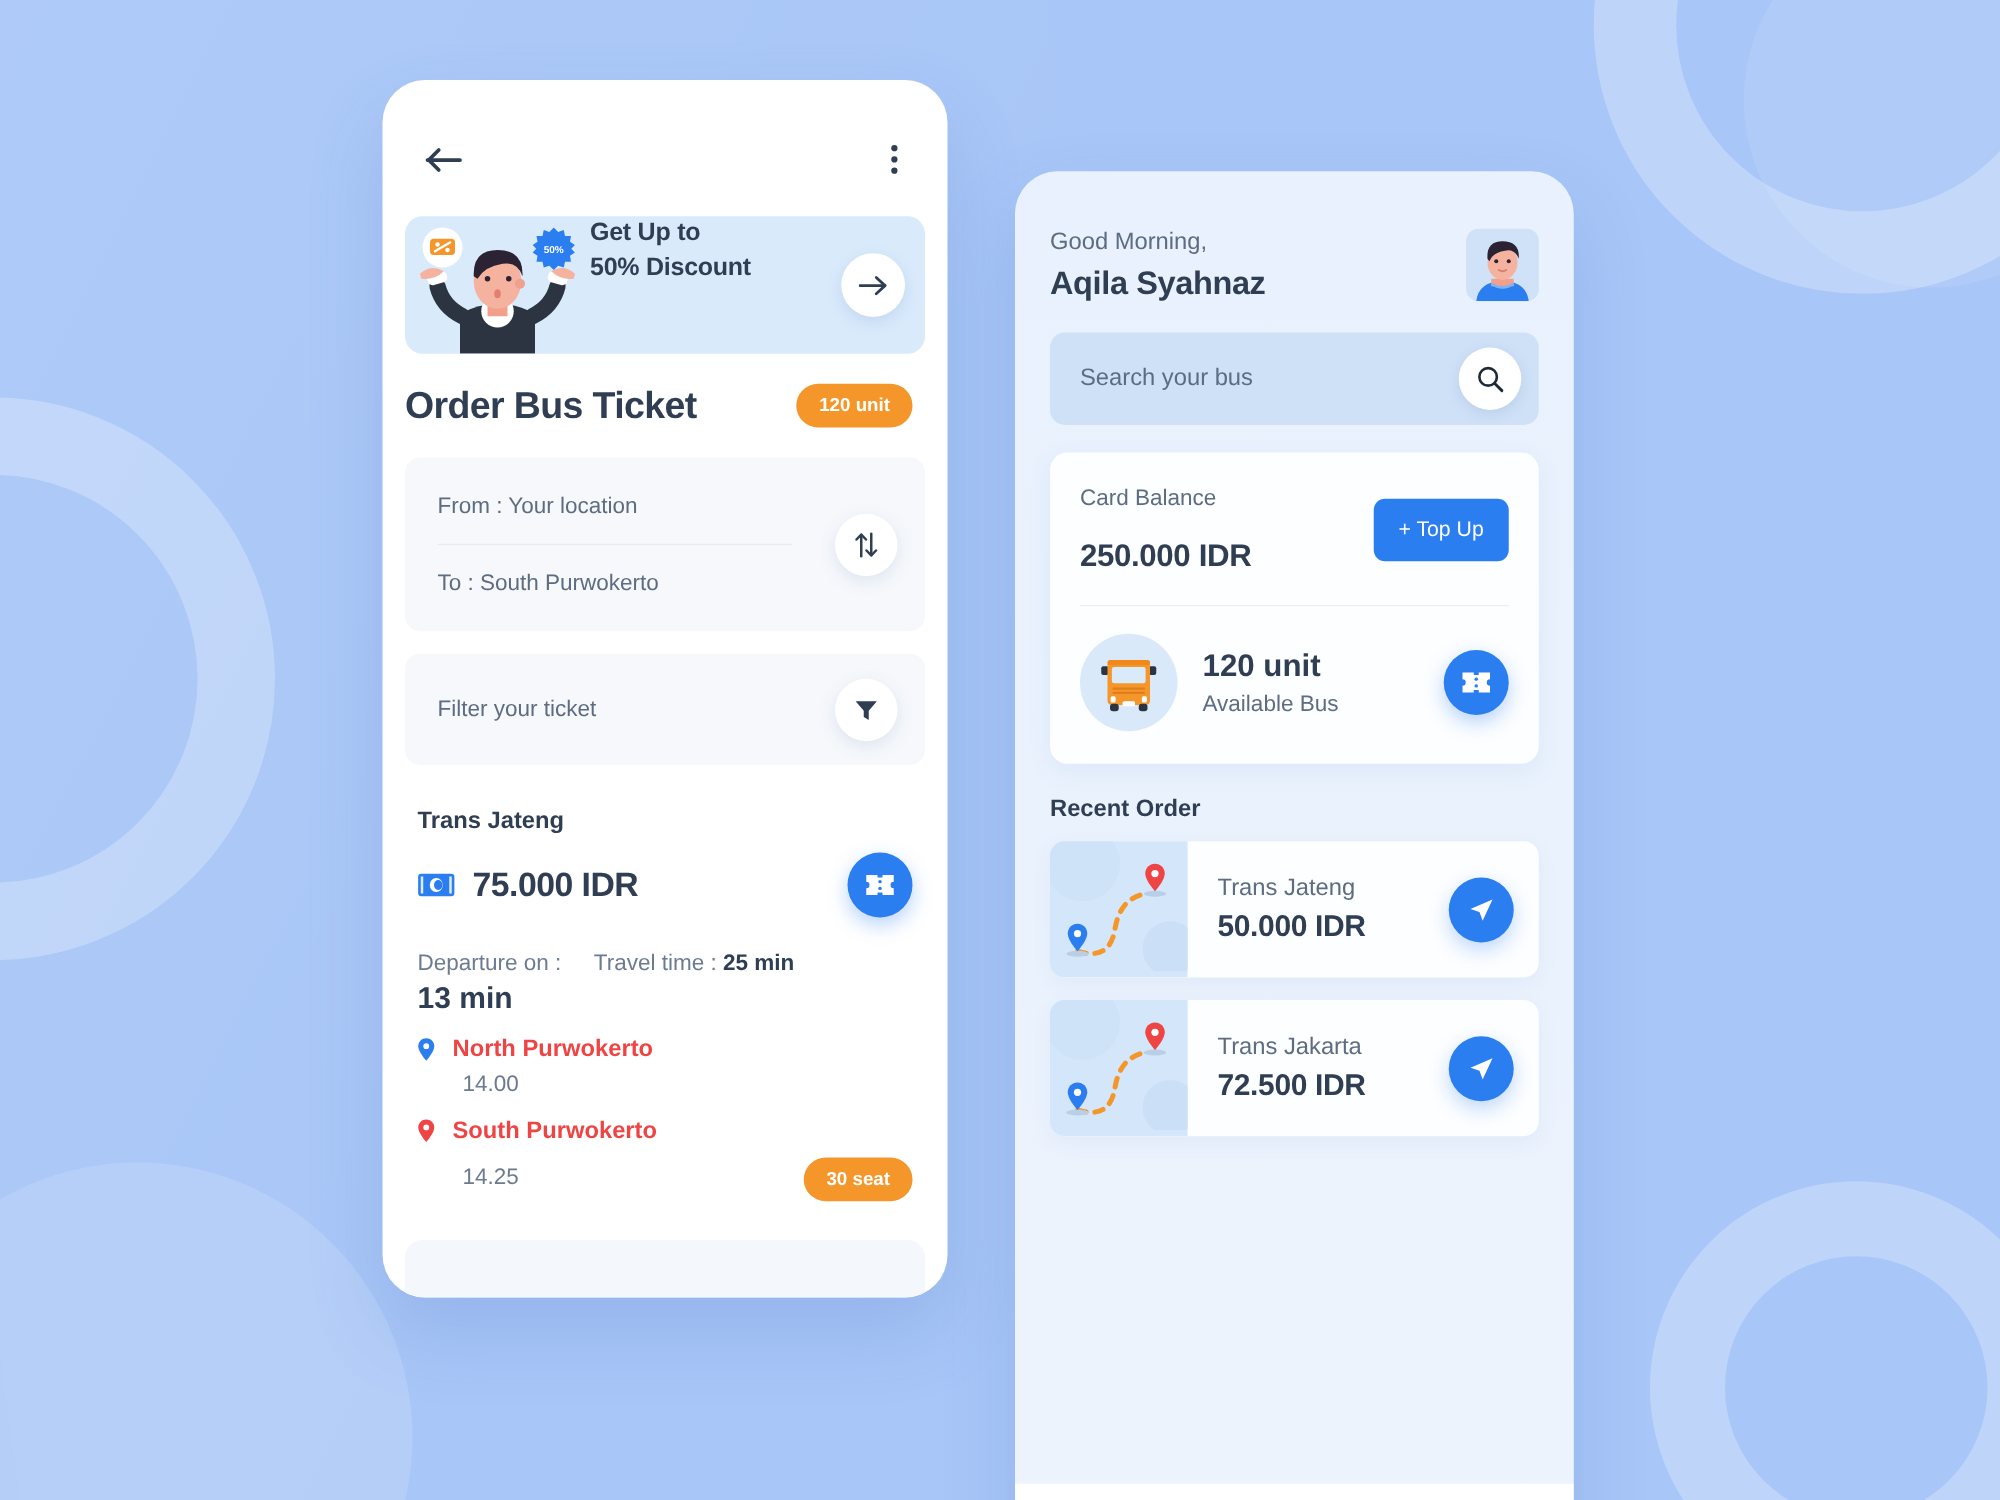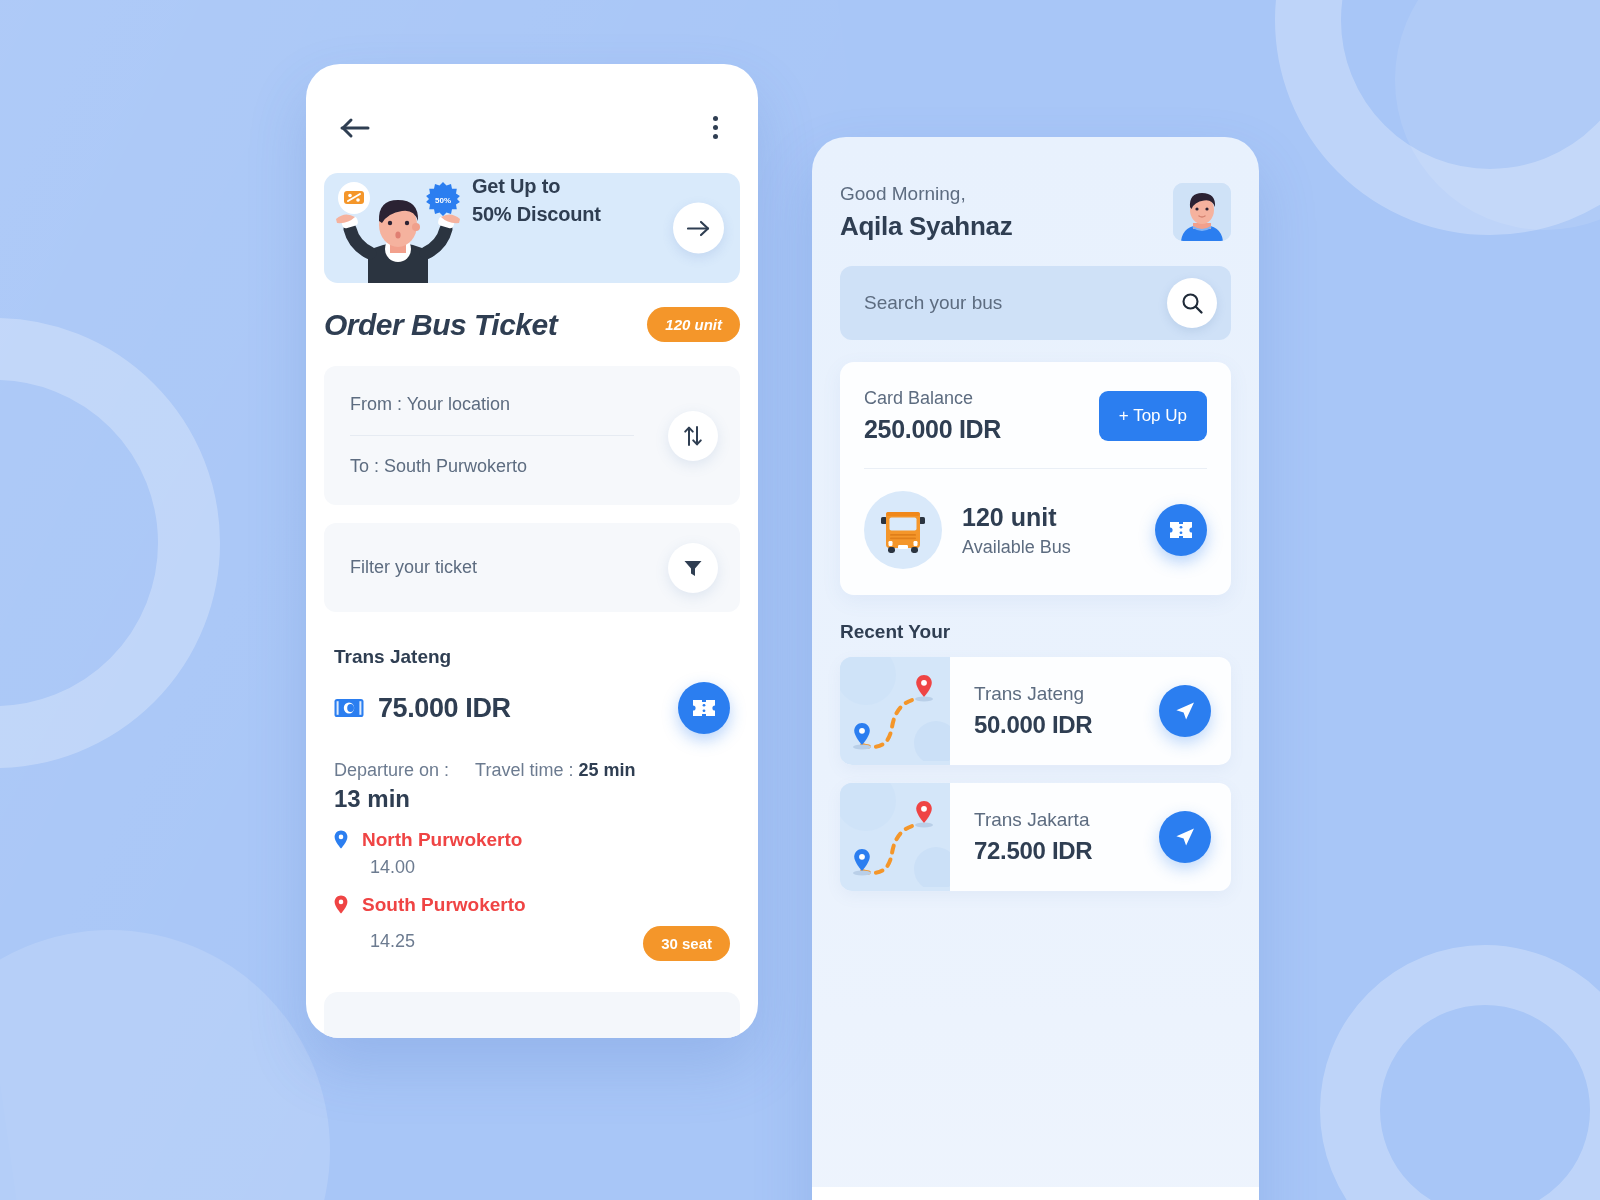--- a/index.html
+++ b/index.html
@@ -65,22 +65,21 @@
   }
   .promo-arrow {
     position:absolute; right:16px; top:50%; transform:translateY(-50%);
     width:51px; height:51px; border-radius:50%; background:#fff;
     display:flex; align-items:center; justify-content:center;
     box-shadow:0 4px 12px rgba(80,120,190,0.16); cursor:pointer;
   }
 
   .l-title-row {
     display:flex; align-items:center; justify-content:space-between;
-    padding:24px 18px 0 18px;
-    font-style:italic;
+    padding:24px 28px 0 18px;
   }
   .l-title { font-size:30px; font-weight:700; color:#2f3e52; letter-spacing:-0.5px; }
   .pill-orange {
     background:#f4962a; color:#fff; font-size:15px; font-weight:700;
     padding:9px 18px; border-radius:20px; white-space:nowrap;
   }
 
   .panel {
     margin:24px 18px 0 18px; background:#f6f8fb; border-radius:12px;
     position:relative; padding:22px 26px;
@@ -134,21 +133,21 @@
     width:50px; height:50px; border-radius:50%; background:#fff;
     display:flex; align-items:center; justify-content:center;
     box-shadow:0 3px 10px rgba(90,125,180,0.18); cursor:pointer;
   }
   .white-card {
     margin-top:22px; background:#fdfeff; border-radius:14px; padding:26px 24px;
     box-shadow:0 6px 20px rgba(95,130,190,0.08);
   }
   .bal-row { display:flex; align-items:center; justify-content:space-between; }
   .bal-label { font-size:18px; color:#5d6c80; }
-  .bal-amt { font-size:25px; font-weight:700; color:#2f3e52; margin-top:6px; letter-spacing:-0.3px;}
+  .bal-amt { font-size:25px; font-weight:700; color:#2f3e52; margin-top:22px; letter-spacing:-0.3px;}
   .topup {
     background:#2b7ef0; color:#fff; border:none; border-radius:9px;
     font-size:17px; font-weight:400; padding:15px 20px; cursor:pointer;
     font-family:"Liberation Sans", sans-serif;
   }
   .card-sep { height:1px; background:#eaeff6; margin:24px 0 22px 0; }
   .bus-row { display:flex; align-items:center; gap:20px; }
   .bus-circle {
     width:78px; height:78px; border-radius:50%; background:#d9e9fa;
     display:flex; align-items:center; justify-content:center; flex:none;
@@ -410,21 +409,21 @@
         <div class="blue-circle">
           <svg width="26" height="20" viewBox="0 0 26 20" aria-hidden="true">
             <path d="M2 2 H11 V4 H15 V2 H24 V7.4 A2.6 2.6 0 0 0 24 12.6 V18 H15 V16 H11 V18 H2 V12.6 A2.6 2.6 0 0 0 2 7.4 Z" fill="#ffffff"></path>
             <rect x="11.6" y="6" width="2.8" height="2.6" rx="1.3" fill="#2b7ef0"></rect>
             <rect x="11.6" y="11.4" width="2.8" height="2.6" rx="1.3" fill="#2b7ef0"></rect>
           </svg>
         </div>
       </div>
     </div>
 
-    <div class="sec-title">Recent Your</div>
+    <div class="sec-title">Recent Order</div>
 
     <div class="order">
       <div class="order-map">
         <svg width="110" height="104" viewBox="0 0 110 104" aria-hidden="true">
           <rect width="110" height="104" fill="#d4e6f9"></rect>
           <circle cx="26" cy="18" r="30" fill="#cfe3f8"></circle>
           <circle cx="96" cy="86" r="22" fill="#cbe0f7"></circle>
           <path d="M22 88 Q48 96 52 70 Q56 46 76 42" stroke="#f4962a" stroke-width="4" stroke-linecap="round" stroke-dasharray="7 7" fill="none"></path>
           <ellipse cx="22" cy="90" rx="9" ry="2.4" fill="#b9cfe8"></ellipse>
           <ellipse cx="84" cy="42" rx="9" ry="2.4" fill="#b9cfe8"></ellipse>

